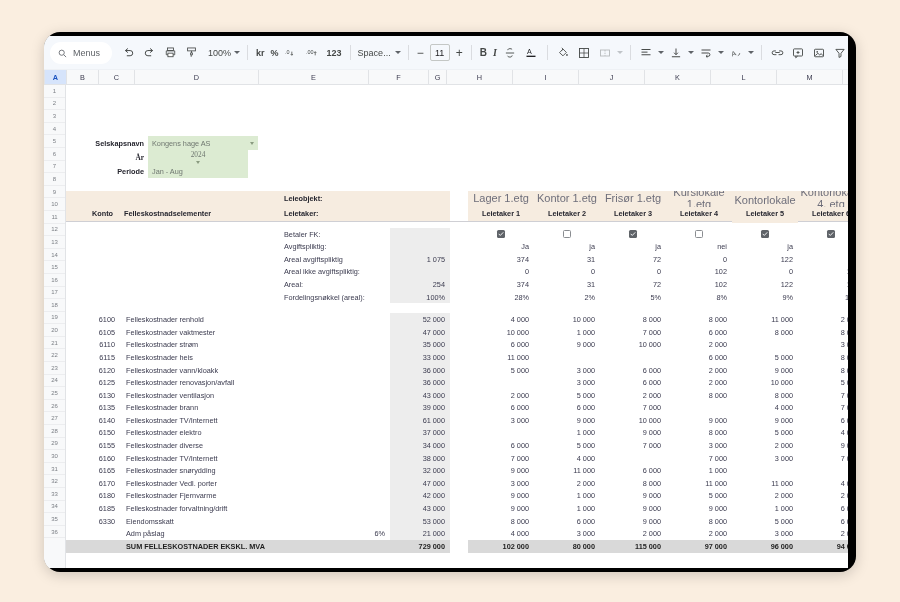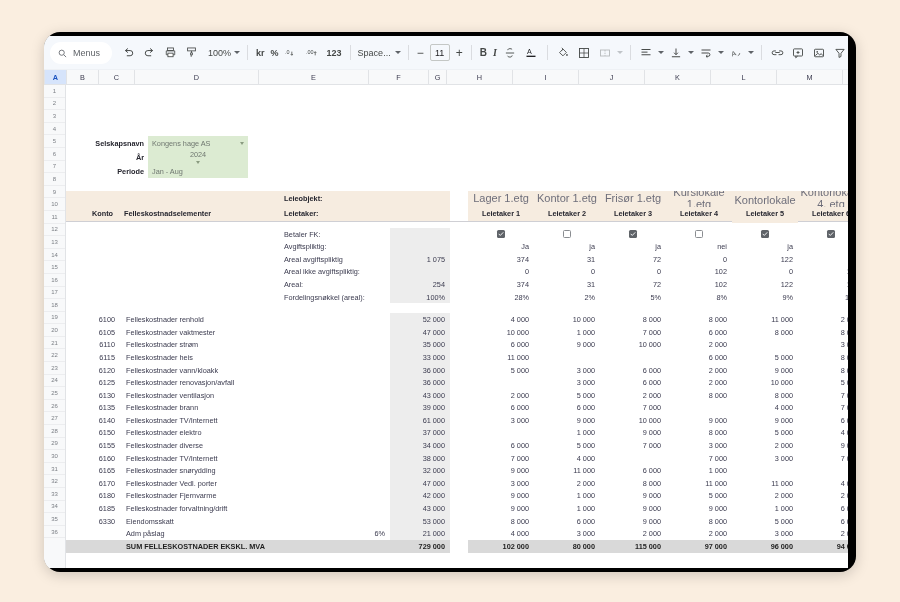--- a/index.html
+++ b/index.html
@@ -403,28 +403,28 @@
         </div>
     <div class="sheet" id="sheet">
           <div class="row"></div>
           <div class="row" style="height: 26px;">
             <div class="cell cA"></div>
           </div>
           <div class="row"></div>
           <div class="row" style="height: 14px;">
             <div class="cell cA"></div>
             <div class="cell cB lblR" style="width: 60px;">Selskapsnavn</div>
-            <div class="cell" style="width: 100px;">
+            <div class="cell" style="width: 110px;">
               <div class="inputcell" style="width: 100%;">
                 <span>Kongens hage AS</span>
                 <span class="dd"></span>
               </div>
             </div>
           </div>
-          <div class="row" style="height: 14px;">
+          <div class="row" style="height: 14px; font-family: Liberation Serif, serif;">
             <div class="cell cA"></div>
             <div class="cell cB lblR" style="width: 60px;">År</div>
             <div class="cell" style="width: 100px;">
               <div class="inputcell" style="width: 100%; flex-direction: column;">
                 <span>2024</span>
                 <span class="dd"></span>
               </div>
             </div>
           </div>
           <div class="row" style="height: 14px;">

